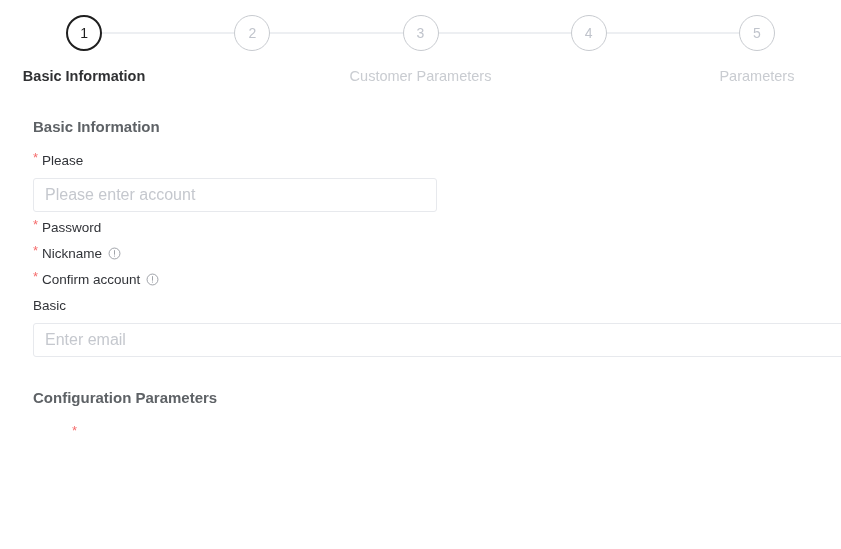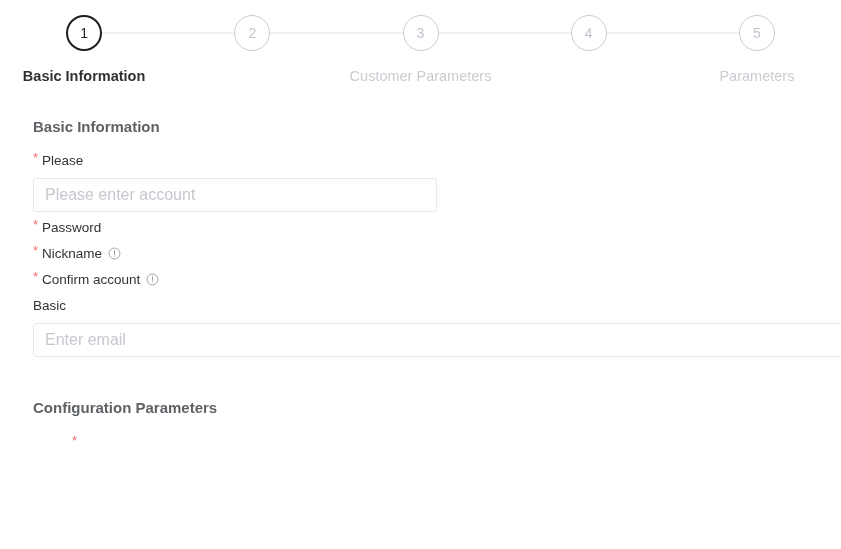--- a/index.html
+++ b/index.html
@@ -85,21 +85,21 @@
   }
 
   
   .section-title {
     font-size: 15px;
     font-weight: bold;
     color: #5e6266;
     padding-left: 33px;
   }
   #section-basic-title { margin-top: 22px; }
-  #section-config-title { margin-top: 38px; }
+  #section-config-title { margin-top: 28px; }
 
   .form-grid {
     display: flex;
     flex-wrap: wrap;
     padding-left: 33px;
     margin-top: 14px;
   }
   .field {
     width: 425px;
     margin-bottom: 4px;

